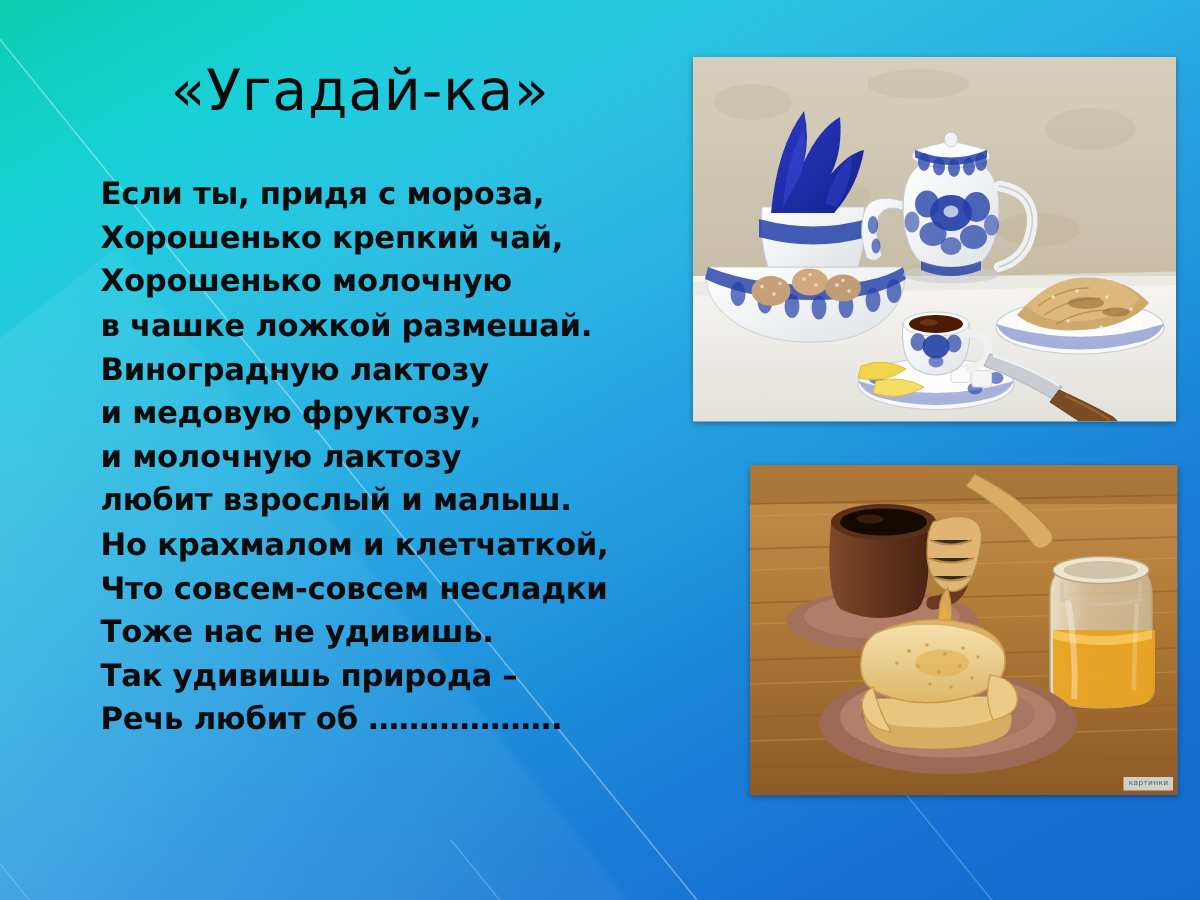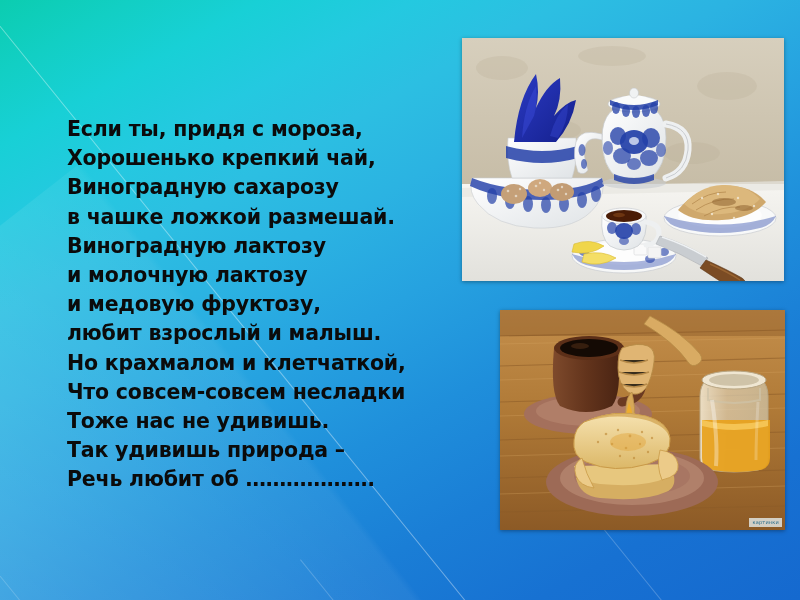--- a/index.html
+++ b/index.html
@@ -152,29 +152,30 @@
 <body>
 
 <div id="slide">
 
   <div class="streak wedge-tl"></div>
   <div class="streak line-a"></div>
   <div class="streak line-b"></div>
   <div class="streak line-c"></div>
   <div class="streak line-d"></div>
 
+  <div id="title">«Угадай-ка»</div>
 
   <div id="verse">
     <span class="vline">Если ты, придя с мороза,</span>
     <span class="vline">Хорошенько крепкий чай,</span>
-    <span class="vline">Виноградную сахарозу</span>
+    <span class="vline">Хорошенько молочную</span>
     <span class="vline">в чашке ложкой размешай.</span>
     <span class="vline">Виноградную лактозу</span>
+    <span class="vline">и медовую фруктозу,</span>
     <span class="vline">и молочную лактозу</span>
-    <span class="vline">и медовую фруктозу,</span>
     <span class="vline">любит взрослый и малыш.</span>
     <span class="vline">Но крахмалом и клетчаткой,</span>
     <span class="vline">Что совсем-совсем несладки</span>
     <span class="vline">Тоже нас не удивишь.</span>
     <span class="vline">Так удивишь природа –</span>
     <span class="vline">Речь любит об  ……………….</span>
   </div>
 
   <div class="photo" id="photo-tea">
     <svg viewBox="0 0 322 243" preserveAspectRatio="none">

